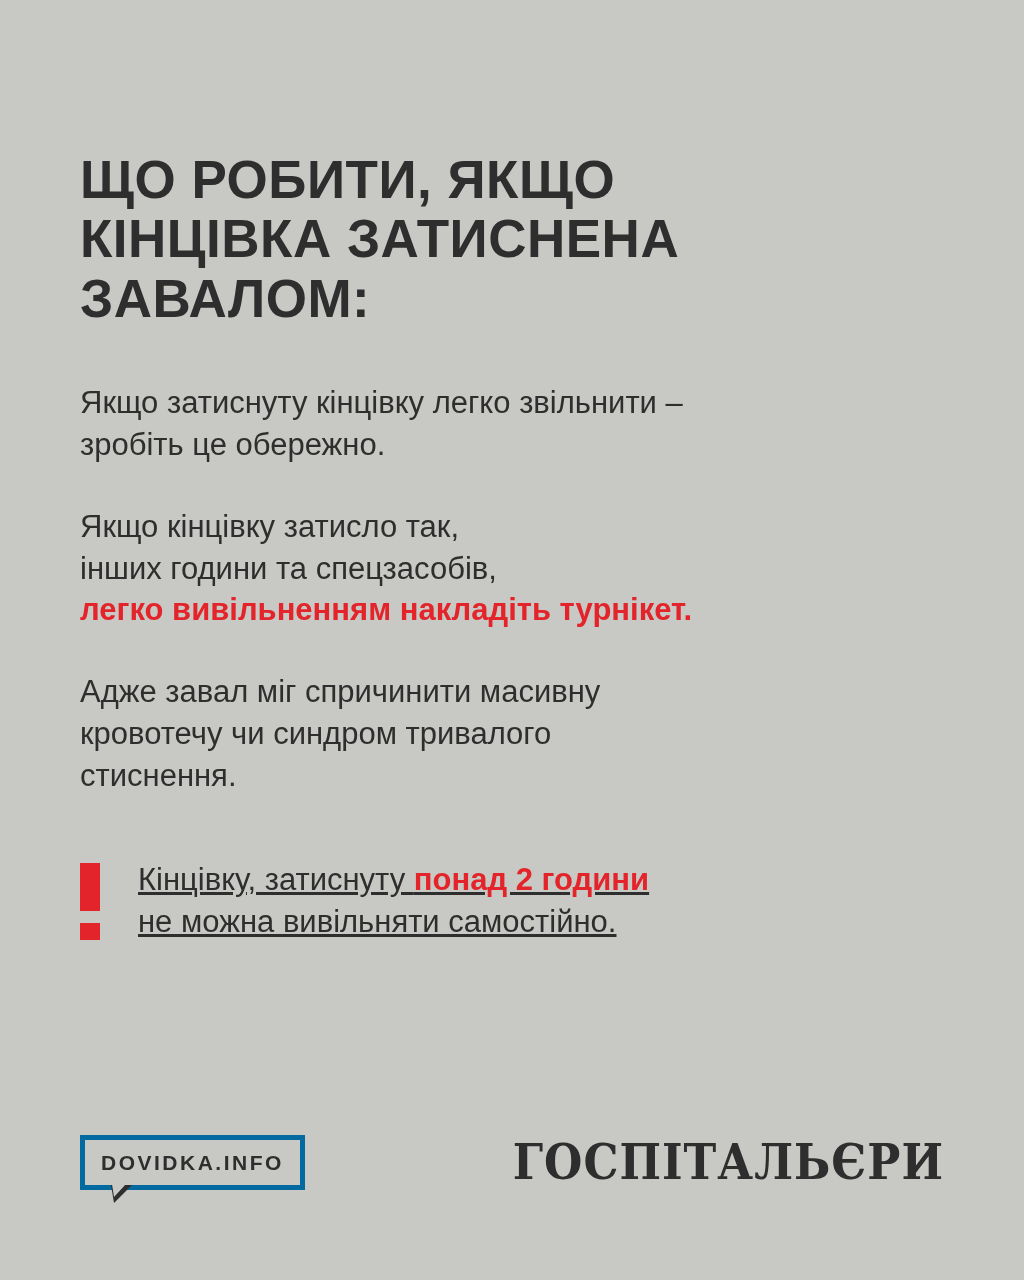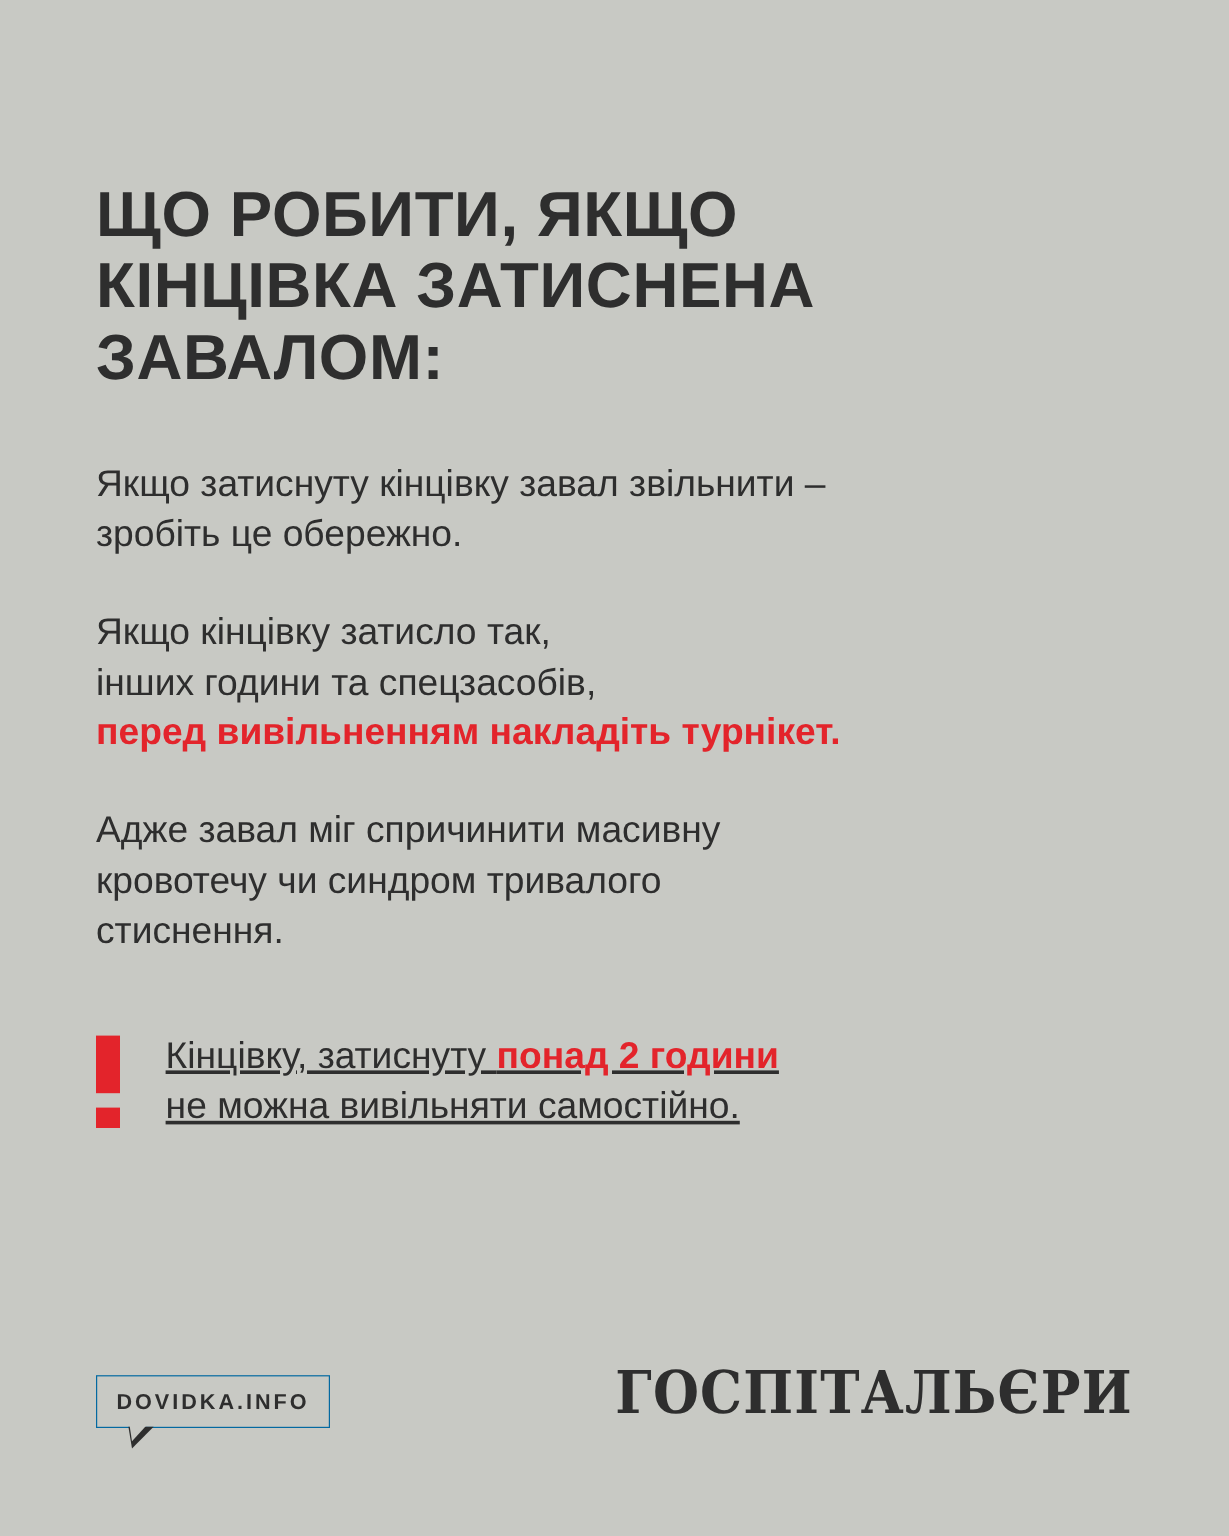--- a/index.html
+++ b/index.html
@@ -95,23 +95,23 @@
     left: 80px;
     right: 80px;
     bottom: 90px;
     display: flex;
     align-items: flex-end;
     justify-content: space-between;
   }
   .logo-bubble {
     position: relative;
     display: inline-block;
-    border: 1px solid #0369a1;
+    border: 5px solid #0369a1;
     padding: 11px 16px 10px 16px;
-    font-size: 18px;
+    font-size: 21px;
     letter-spacing: 2.5px;
     font-weight: 700;
     color: #2e2e2e;
     background: transparent;
   }
   .logo-bubble .tail {
     position: absolute;
     left: 26px;
     bottom: -18px;
     width: 0;
@@ -145,28 +145,28 @@
 
 <div class="page">
 
   <h1 class="title">
     <span class="line">ЩО РОБИТИ, ЯКЩО</span>
     <span class="line">КІНЦІВКА ЗАТИСНЕНА</span>
     <span class="line">ЗАВАЛОМ:</span>
   </h1>
 
   <p class="para">
-    <span class="line">Якщо затиснуту кінцівку завал звільнити –</span>
+    <span class="line">Якщо затиснуту кінцівку легко звільнити –</span>
     <span class="line">зробіть це обережно.</span>
   </p>
 
   <p class="para">
     <span class="line">Якщо кінцівку затисло так,</span>
     <span class="line">інших години та спецзасобів,</span>
-    <span class="line accent">перед вивільненням накладіть турнікет.</span>
+    <span class="line accent">легко вивільненням накладіть турнікет.</span>
   </p>
 
   <p class="para">
     <span class="line">Адже завал міг спричинити масивну</span>
     <span class="line">кровотечу чи синдром тривалого</span>
     <span class="line">стиснення.</span>
   </p>
 
   <div class="warn">
     <div class="bang">

